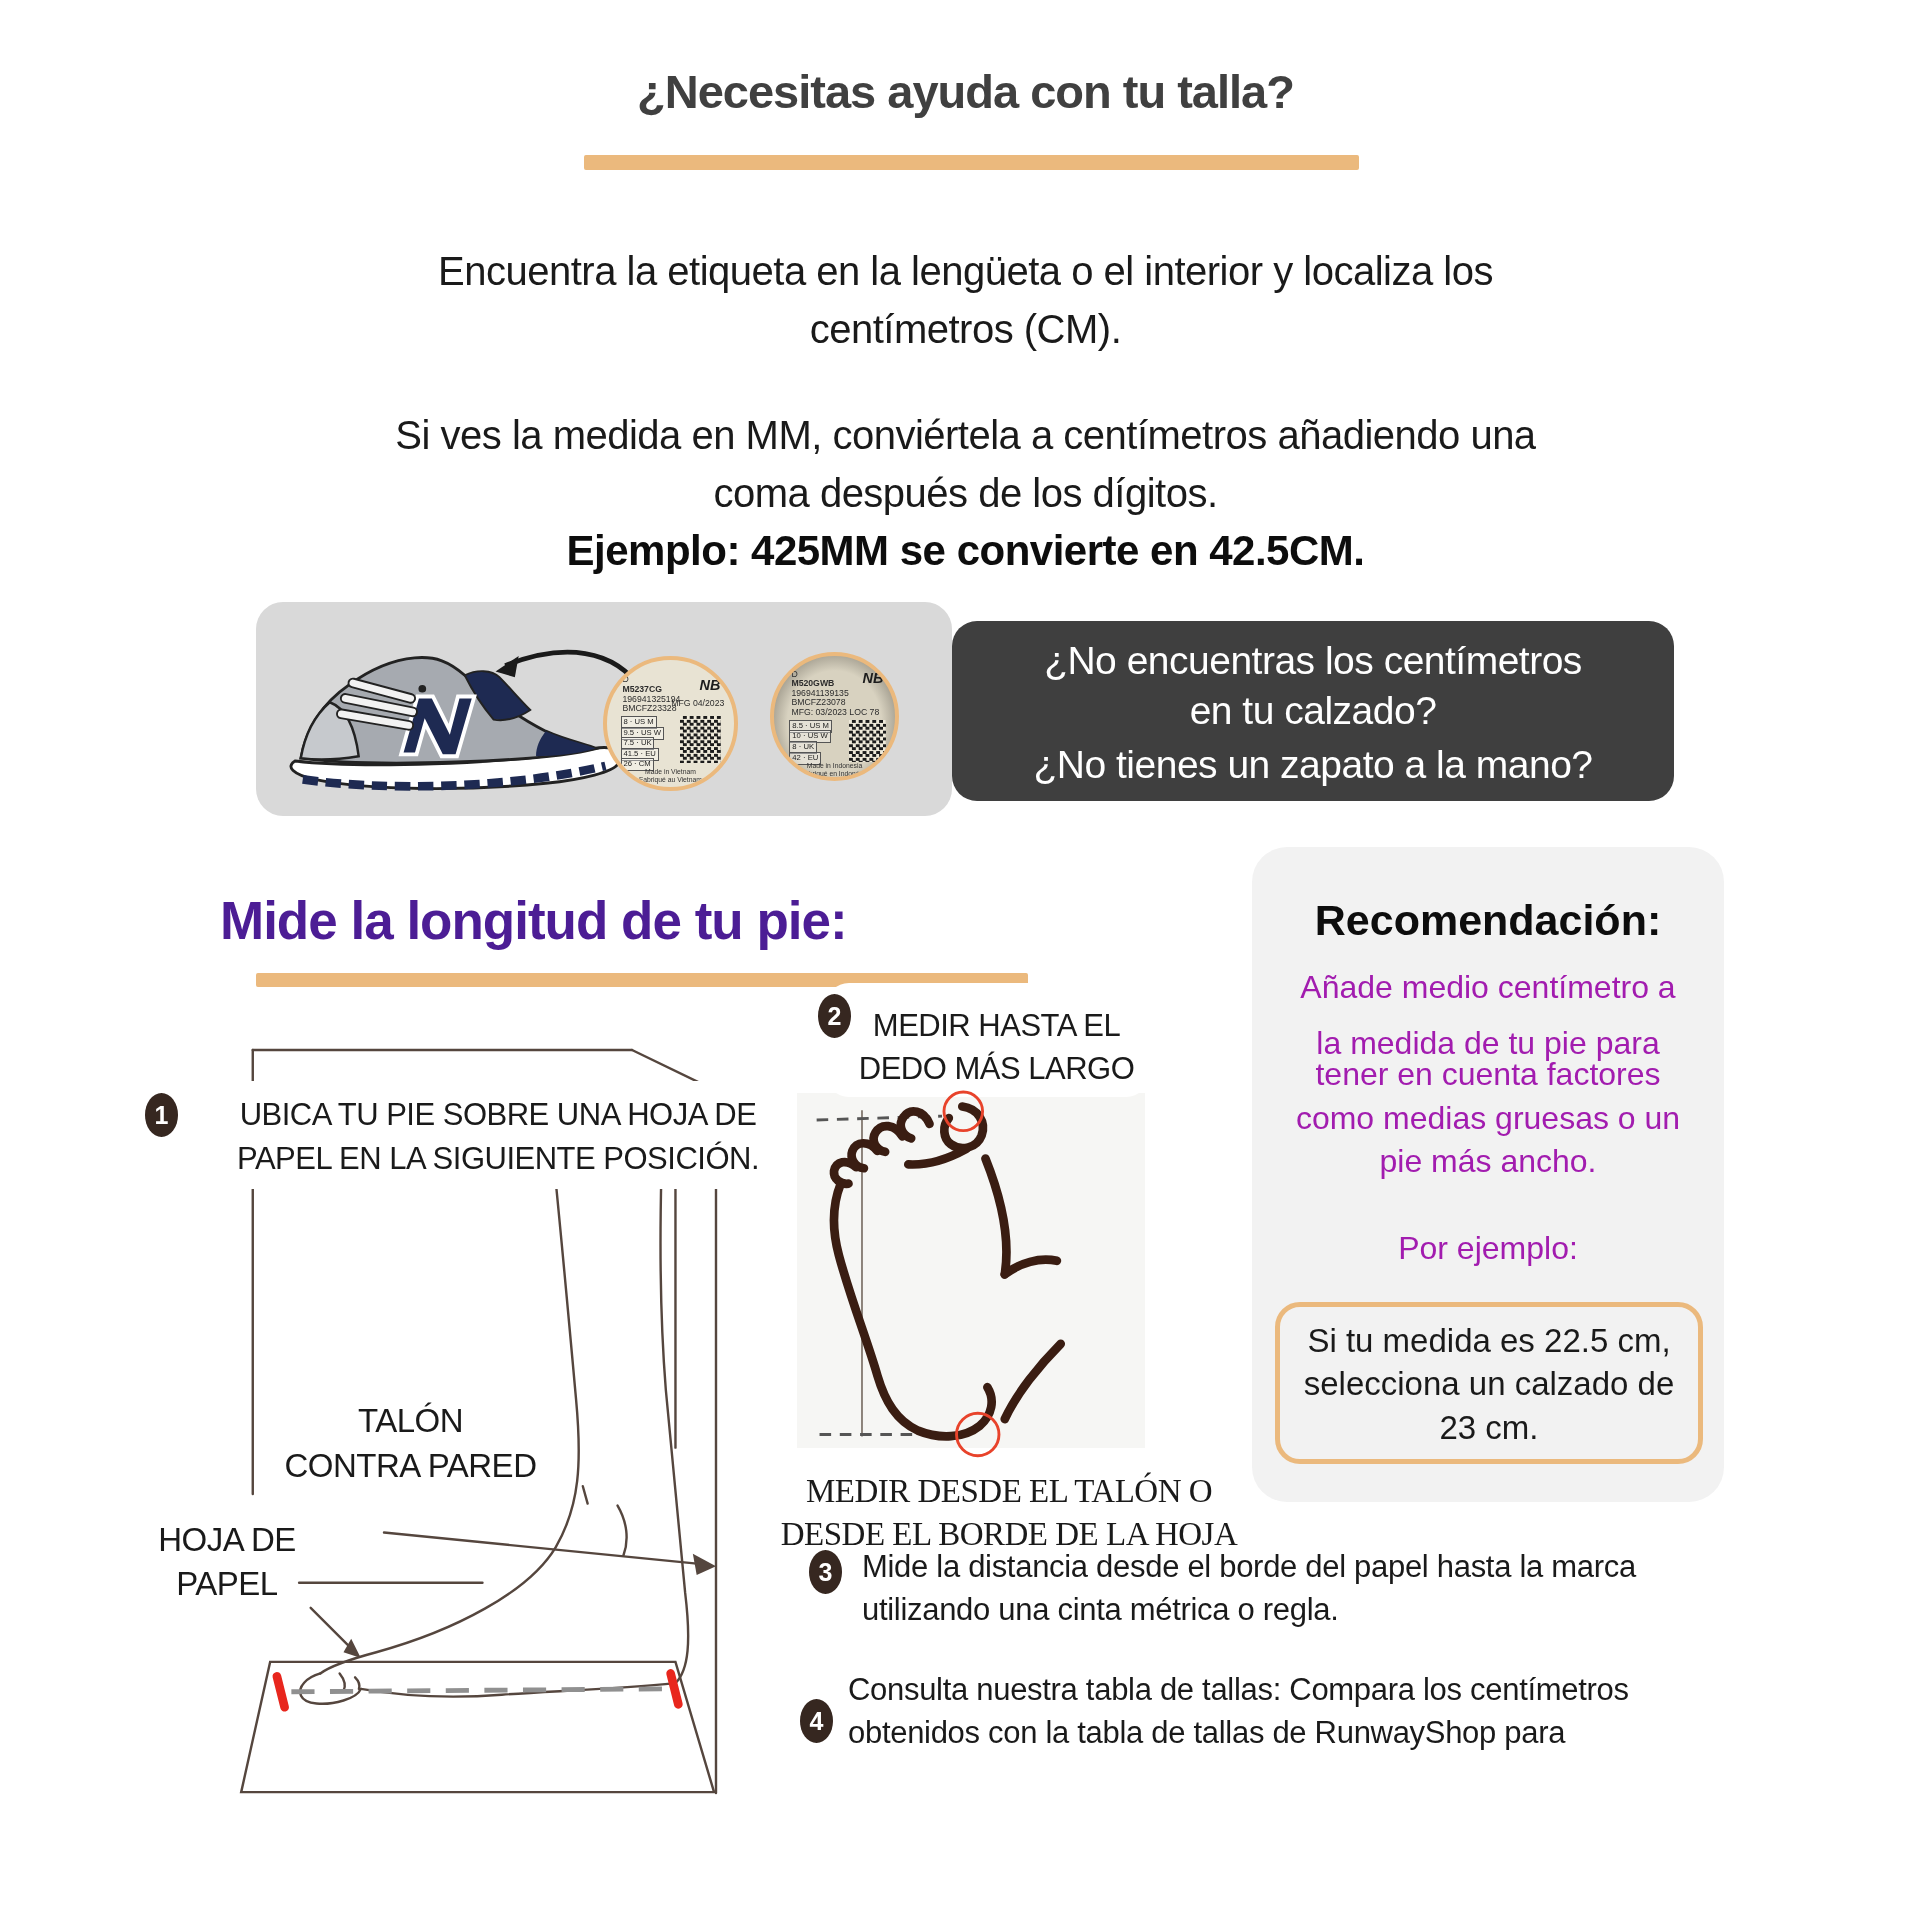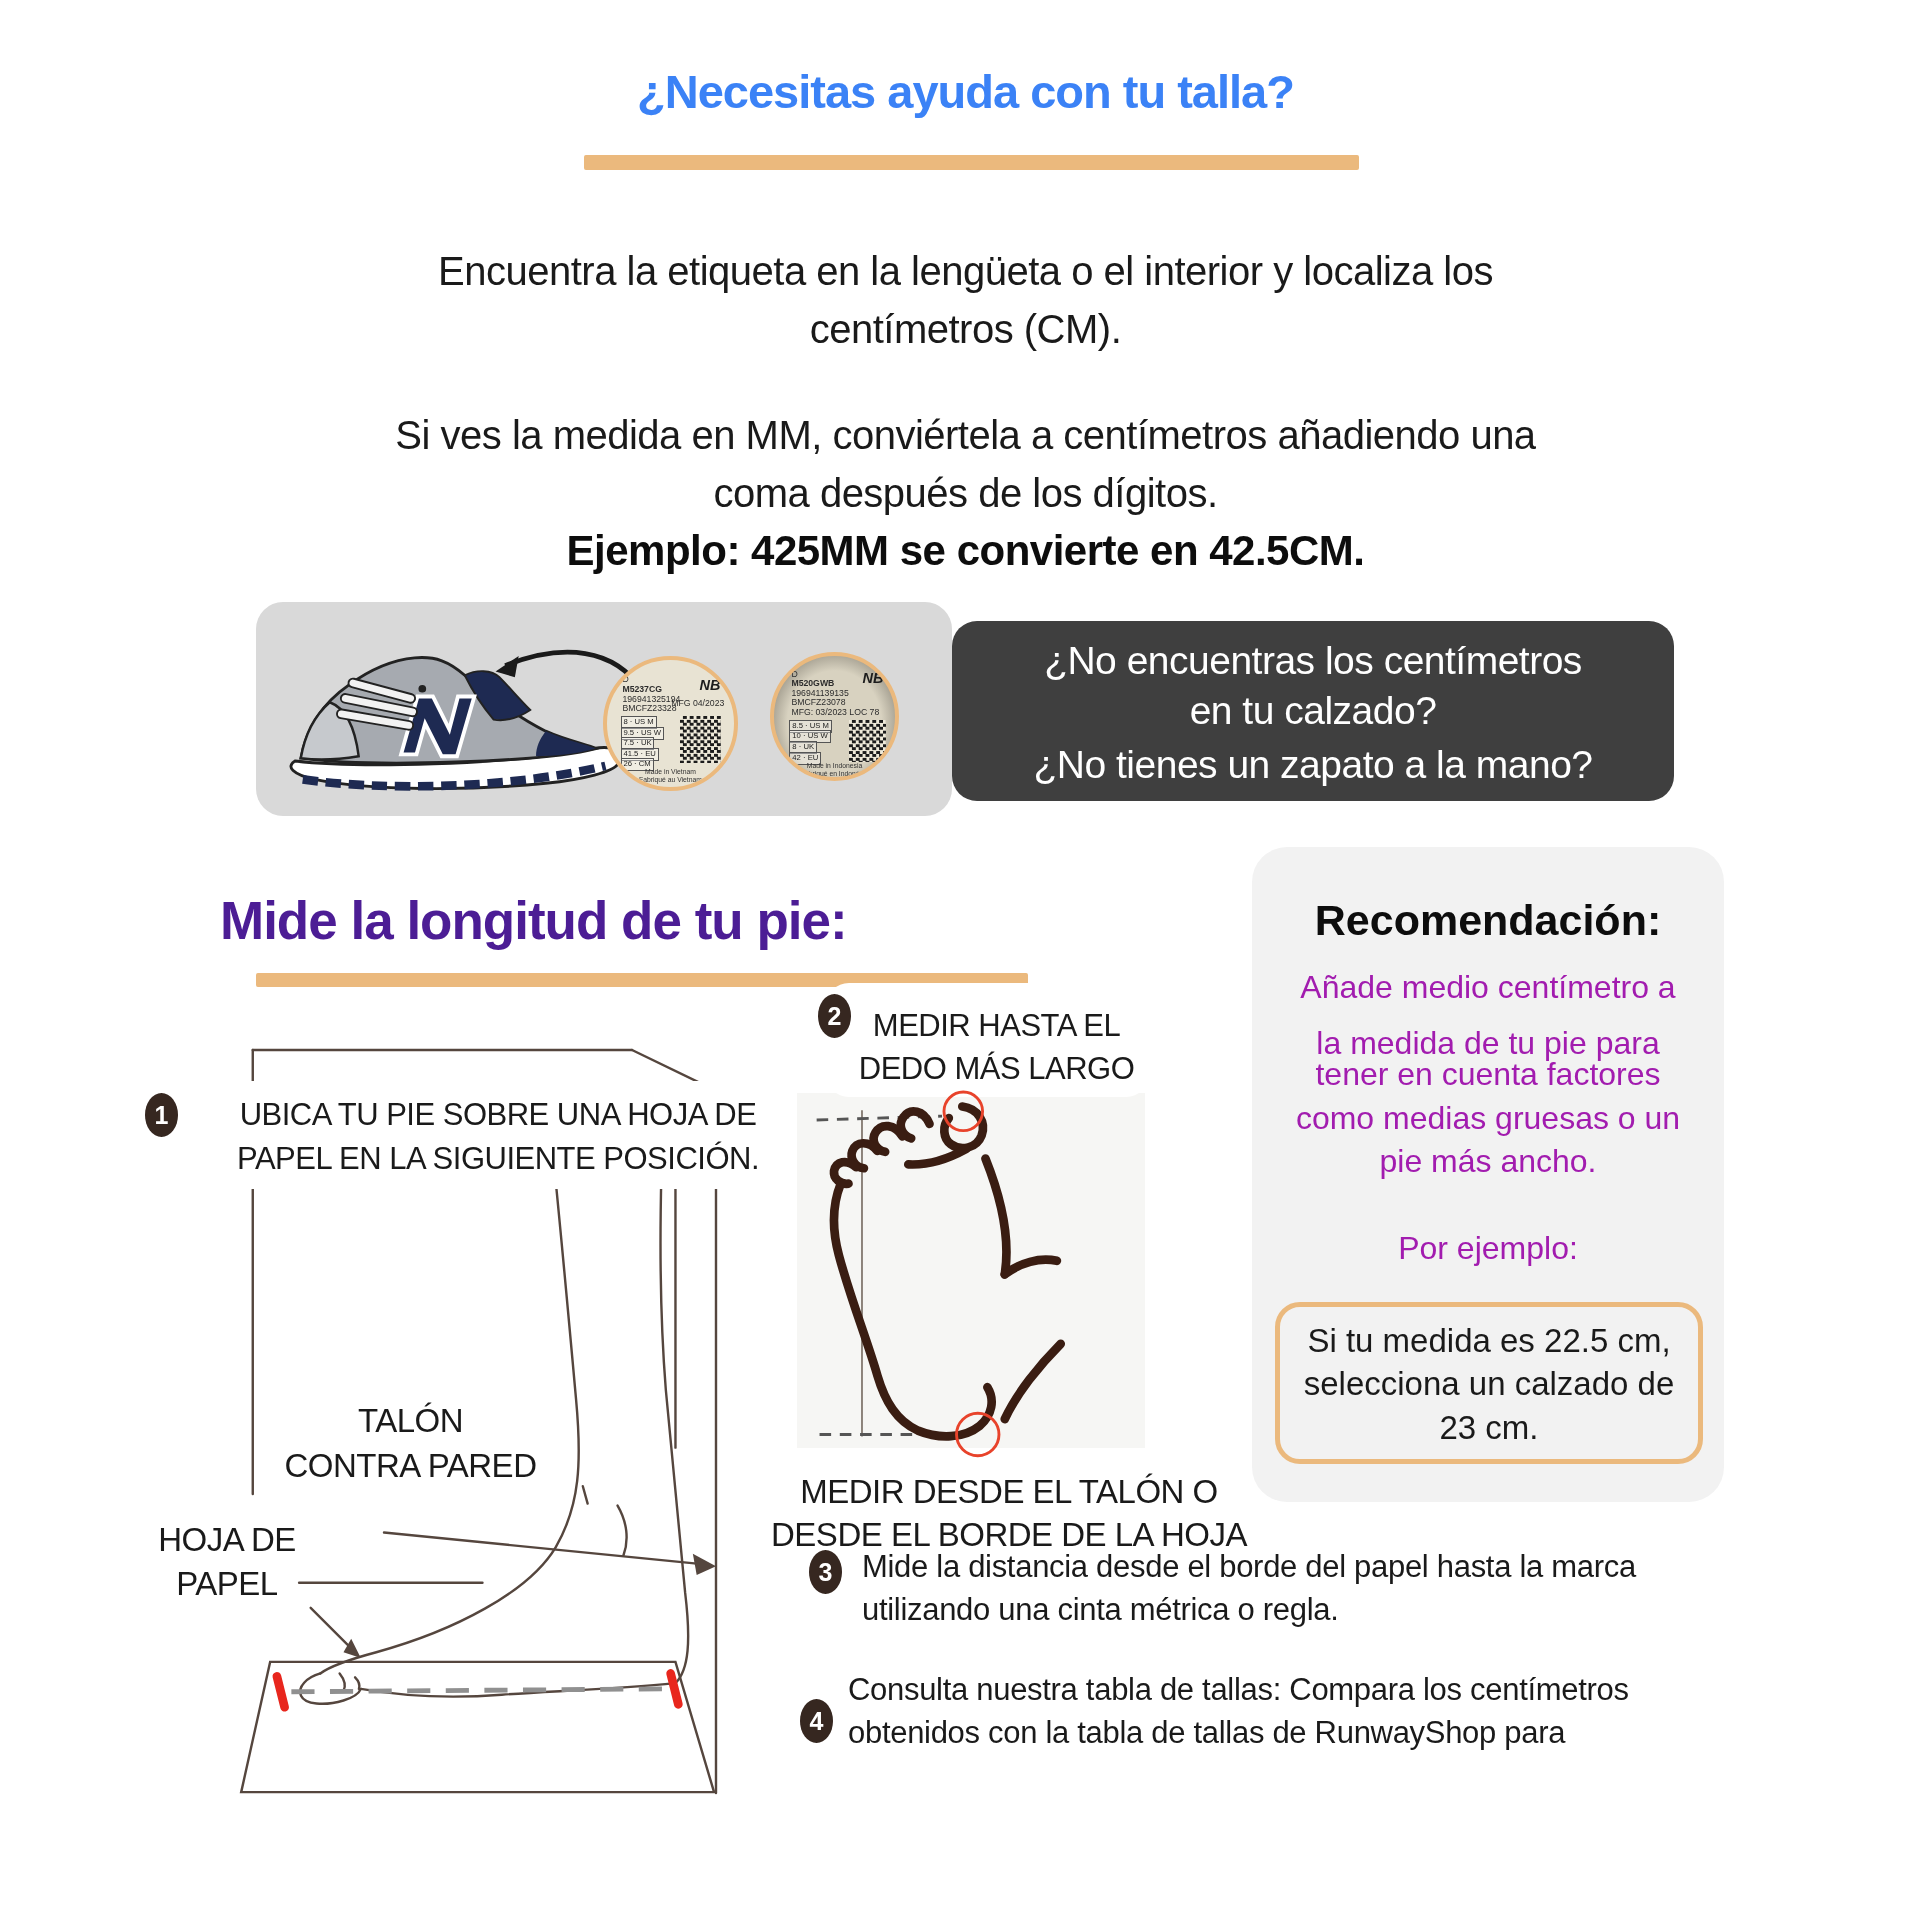--- a/index.html
+++ b/index.html
@@ -1,21 +1,21 @@
 <!DOCTYPE html>
 <html><head>
 <meta charset="utf-8">
 <style>
   html,body{margin:0;padding:0;background:#ffffff;}
   .canvas{position:relative;width:1931px;height:1931px;background:#ffffff;overflow:hidden;
           font-family:"Liberation Sans","DejaVu Sans",sans-serif;color:#111;}
   .abs{position:absolute;}
   .ctr{text-align:center;}
   
-  .title{left:0;right:0;top:64px;font-size:47px;font-weight:bold;letter-spacing:-1px;color:#3b82f6;}
+  .title{left:0;right:0;top:64px;font-size:47px;font-weight:bold;letter-spacing:-1px;color:#404040;}
   .rule{background:#EBB97D;border-radius:1.9px;}
   .rule-title{left:584px;top:155px;width:775px;height:14.5px;}
   .p-line{left:0;right:0;font-size:40px;color:#1a1a1a;letter-spacing:-0.5px;}
   .bold-line{left:0;right:0;font-size:42px;font-weight:bold;color:#0d0d0d;letter-spacing:-0.5px;}
   
   .shoe-panel{left:256px;top:602px;width:696px;height:214px;background:#D9D9D9;border-radius:27px;}
   .oval-label{border-radius:50%;border:4.8px solid #EBB97D;overflow:hidden;box-sizing:border-box;}
   .oval1{left:603px;top:656px;width:135px;height:135px;background:#E8E3D3;}
   .oval2{left:770px;top:652px;width:129px;height:129px;
          background:radial-gradient(ellipse at 50% 55%, #D8D2C0 55%, #8a8578 85%, #4a4740 100%);}
@@ -216,21 +216,21 @@
     <circle cx="997" cy="1151" r="20" fill="none" stroke="#E8432B" stroke-width="3"></circle>
     <circle cx="1012" cy="1486" r="22" fill="none" stroke="#E8432B" stroke-width="3"></circle>
   </svg>
 
   <div class="abs badge" style="left:818px;top:994px;">2</div>
   <div class="abs caps ctr" style="left:842px;top:1004px;width:309px;line-height:43px;">
     <div>MEDIR HASTA EL</div>
     <div>DEDO MÁS LARGO</div>
   </div>
 
-  <div class="abs caps ctr" style="left:734px;top:1470px;width:550px;line-height:43px;font-size:33px;">
+  <div class="abs caps ctr" style="left:734px;top:1470px;width:550px;line-height:43px;font-size:33px;font-family:Liberation Serif, serif;">
     <div>MEDIR DESDE EL TALÓN O</div>
     <div>DESDE EL BORDE DE LA HOJA</div>
   </div>
 
   <div class="abs badge" style="left:809px;top:1550px;">3</div>
   <div class="abs step-txt" style="left:862px;top:1545px;width:966px;">
     <div>Mide la distancia desde el borde del papel hasta la marca</div>
     <div>utilizando una cinta métrica o regla.</div>
   </div>
 

